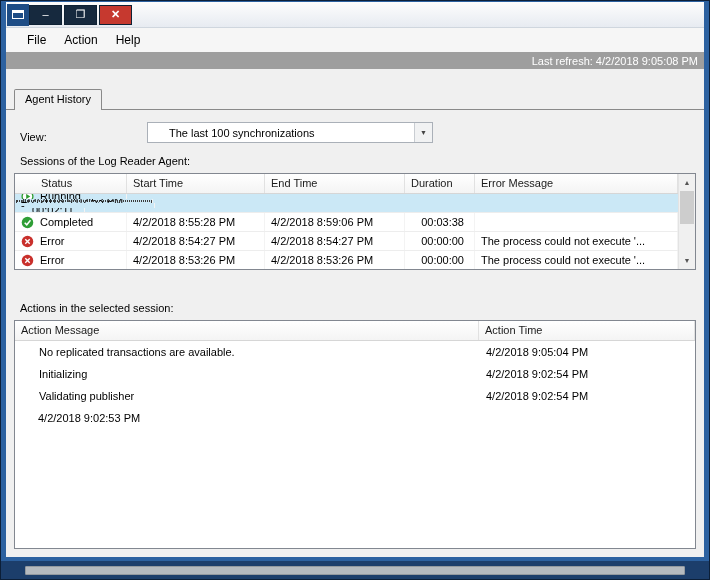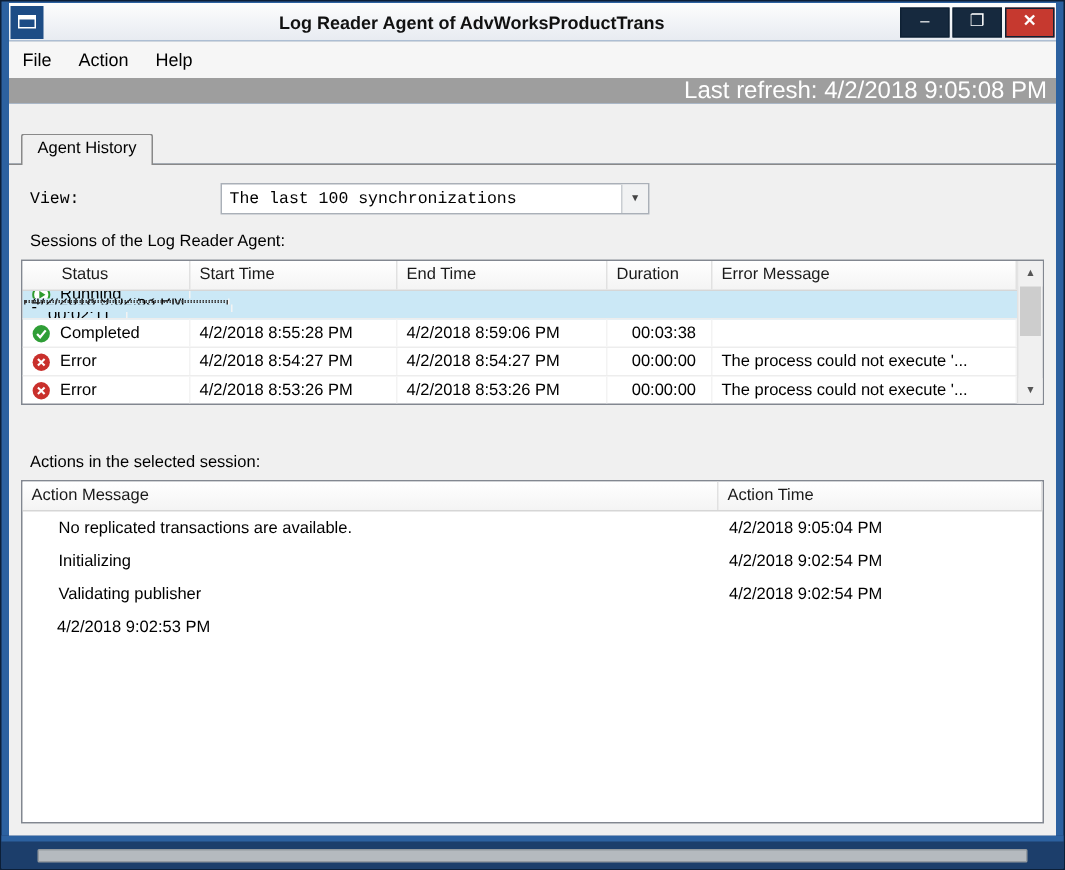--- a/index.html
+++ b/index.html
@@ -37,54 +37,54 @@
     width:33px; height:20px; display:flex; align-items:center; justify-content:center;
     color:#fff; font-size:11px; line-height:1; cursor:default;
     border:1px solid #0e2134;
   }
   .wbtn.min,.wbtn.max{ background:#16293e; }
   .wbtn.close{ background:#c6392f; font-weight:bold; }
 
   
   .menubar{
     height:24px; flex:0 0 24px; background:#f6f6f6;
-    display:flex; align-items:center; padding-left:0;
+    display:flex; align-items:center; padding-left:12px;
   }
   .menu-item{ padding:4px 9px; font-size:12px; }
 
   
   .refreshbar{
     height:17px; flex:0 0 17px; background:#9e9e9e; color:#fff;
     display:flex; align-items:center; justify-content:flex-end;
-    padding-right:6px; font-size:16px;
+    padding-right:6px; font-size:11px;
   }
 
   
   .tabarea{ background:#f0f0f0; padding-top:20px; flex:0 0 29px; }
   .tabstrip{ display:flex; padding-left:8px; position:relative; z-index:2; margin-bottom:-1px; }
   .tab{
     height:21px; padding:3px 10px 0 10px;
     background:#f0f0f0; border:1px solid #898989; border-bottom:none;
     border-radius:2px 2px 0 0; font-size:11px;
   }
 
   .tabpanel{
     flex:1 1 auto; background:#f0f0f0; border-top:1px solid #898989;
     display:flex; flex-direction:column; padding:8px; position:relative; z-index:1;
     min-height:0;
   }
 
   
-  .view-row{ display:flex; align-items:center; margin:4px 0 10px 6px; flex:0 0 21px;font-family:Liberation Mono, monospace; }
+  .view-row{ display:flex; align-items:flex-end; margin:4px 0 10px 6px; flex:0 0 21px; }
   .view-label{ width:127px; }
   .combo{
     width:286px; height:21px; background:#fff; border:1px solid #aab0b8;
     display:flex; align-items:center;
   }
-  .combo-value{ flex:1; padding-left:5px; white-space:nowrap; overflow:hidden; }
+  .combo-value{ flex:1; padding-left:5px; white-space:nowrap; overflow:hidden;margin-left:16px; }
   .combo-btn{
     width:18px; height:100%; border-left:1px solid #c9cdd2; background:#f1f2f3;
     display:flex; align-items:center; justify-content:center; font-size:7px; color:#444;
   }
 
   .caption{ margin:2px 0 4px 6px; flex:0 0 14px; }
 
   
   .grid{ background:#fff; border:1px solid #828790; display:flex; }
   .grid-main{ flex:1; display:flex; flex-direction:column; overflow:hidden; min-width:0; }
@@ -147,21 +147,20 @@
 </style>
 </head>
 <body>
 
 <div class="window">
 
   <div class="titlebar">
     <div class="app-icon">
       <span class="glyph"></span>
     </div>
-    <div class="title">Log Reader Agent of AdvWorksProductTrans</div>
     <div class="winbtns">
       <div class="wbtn min">
           <span>–</span>
         </div>
       <div class="wbtn max">
           <span>❐</span>
         </div>
       <div class="wbtn close">
           <span>✕</span>
         </div>

